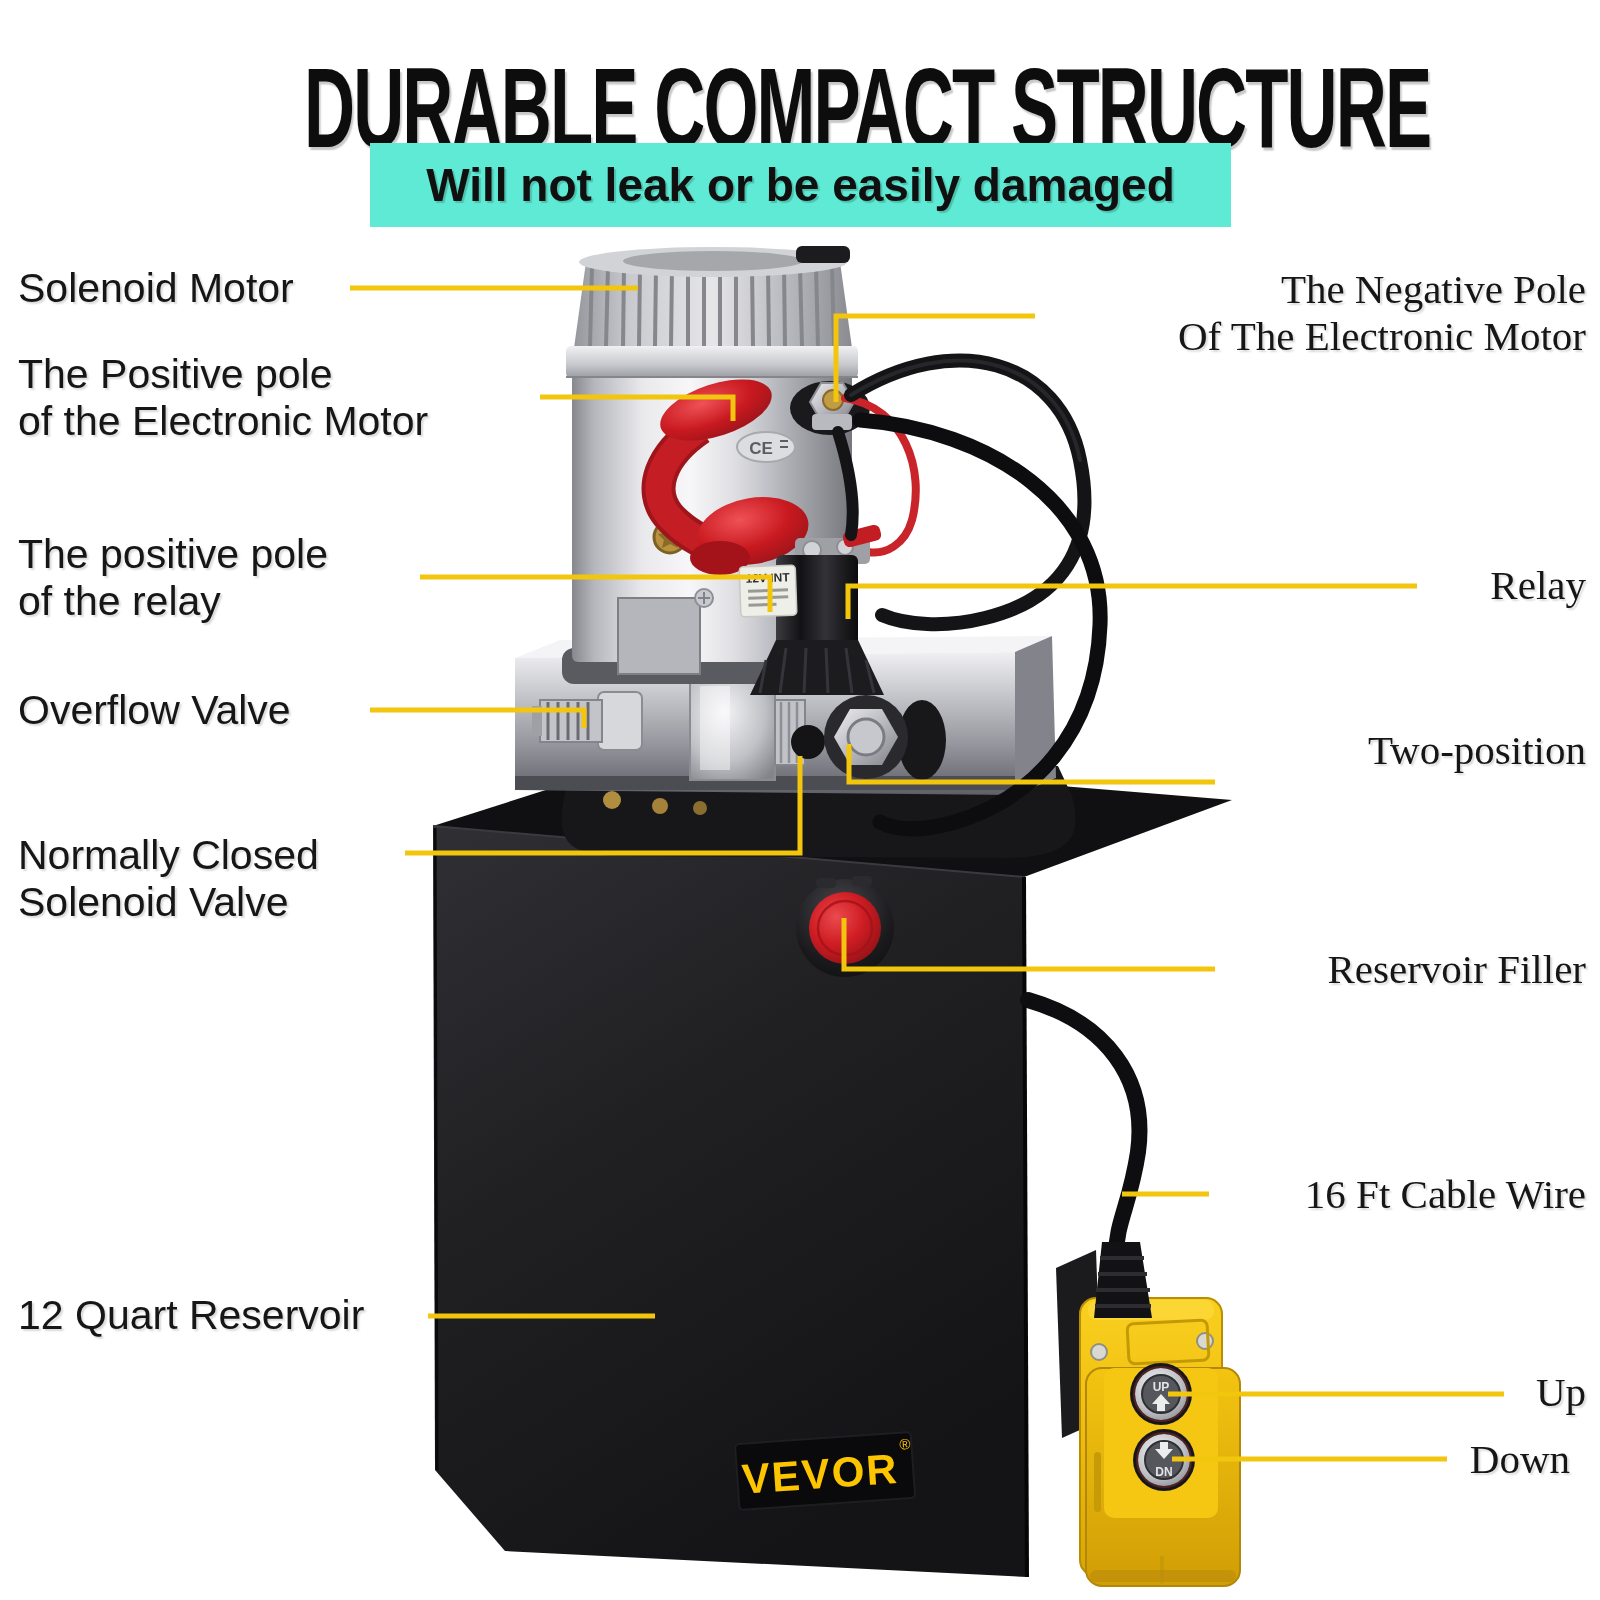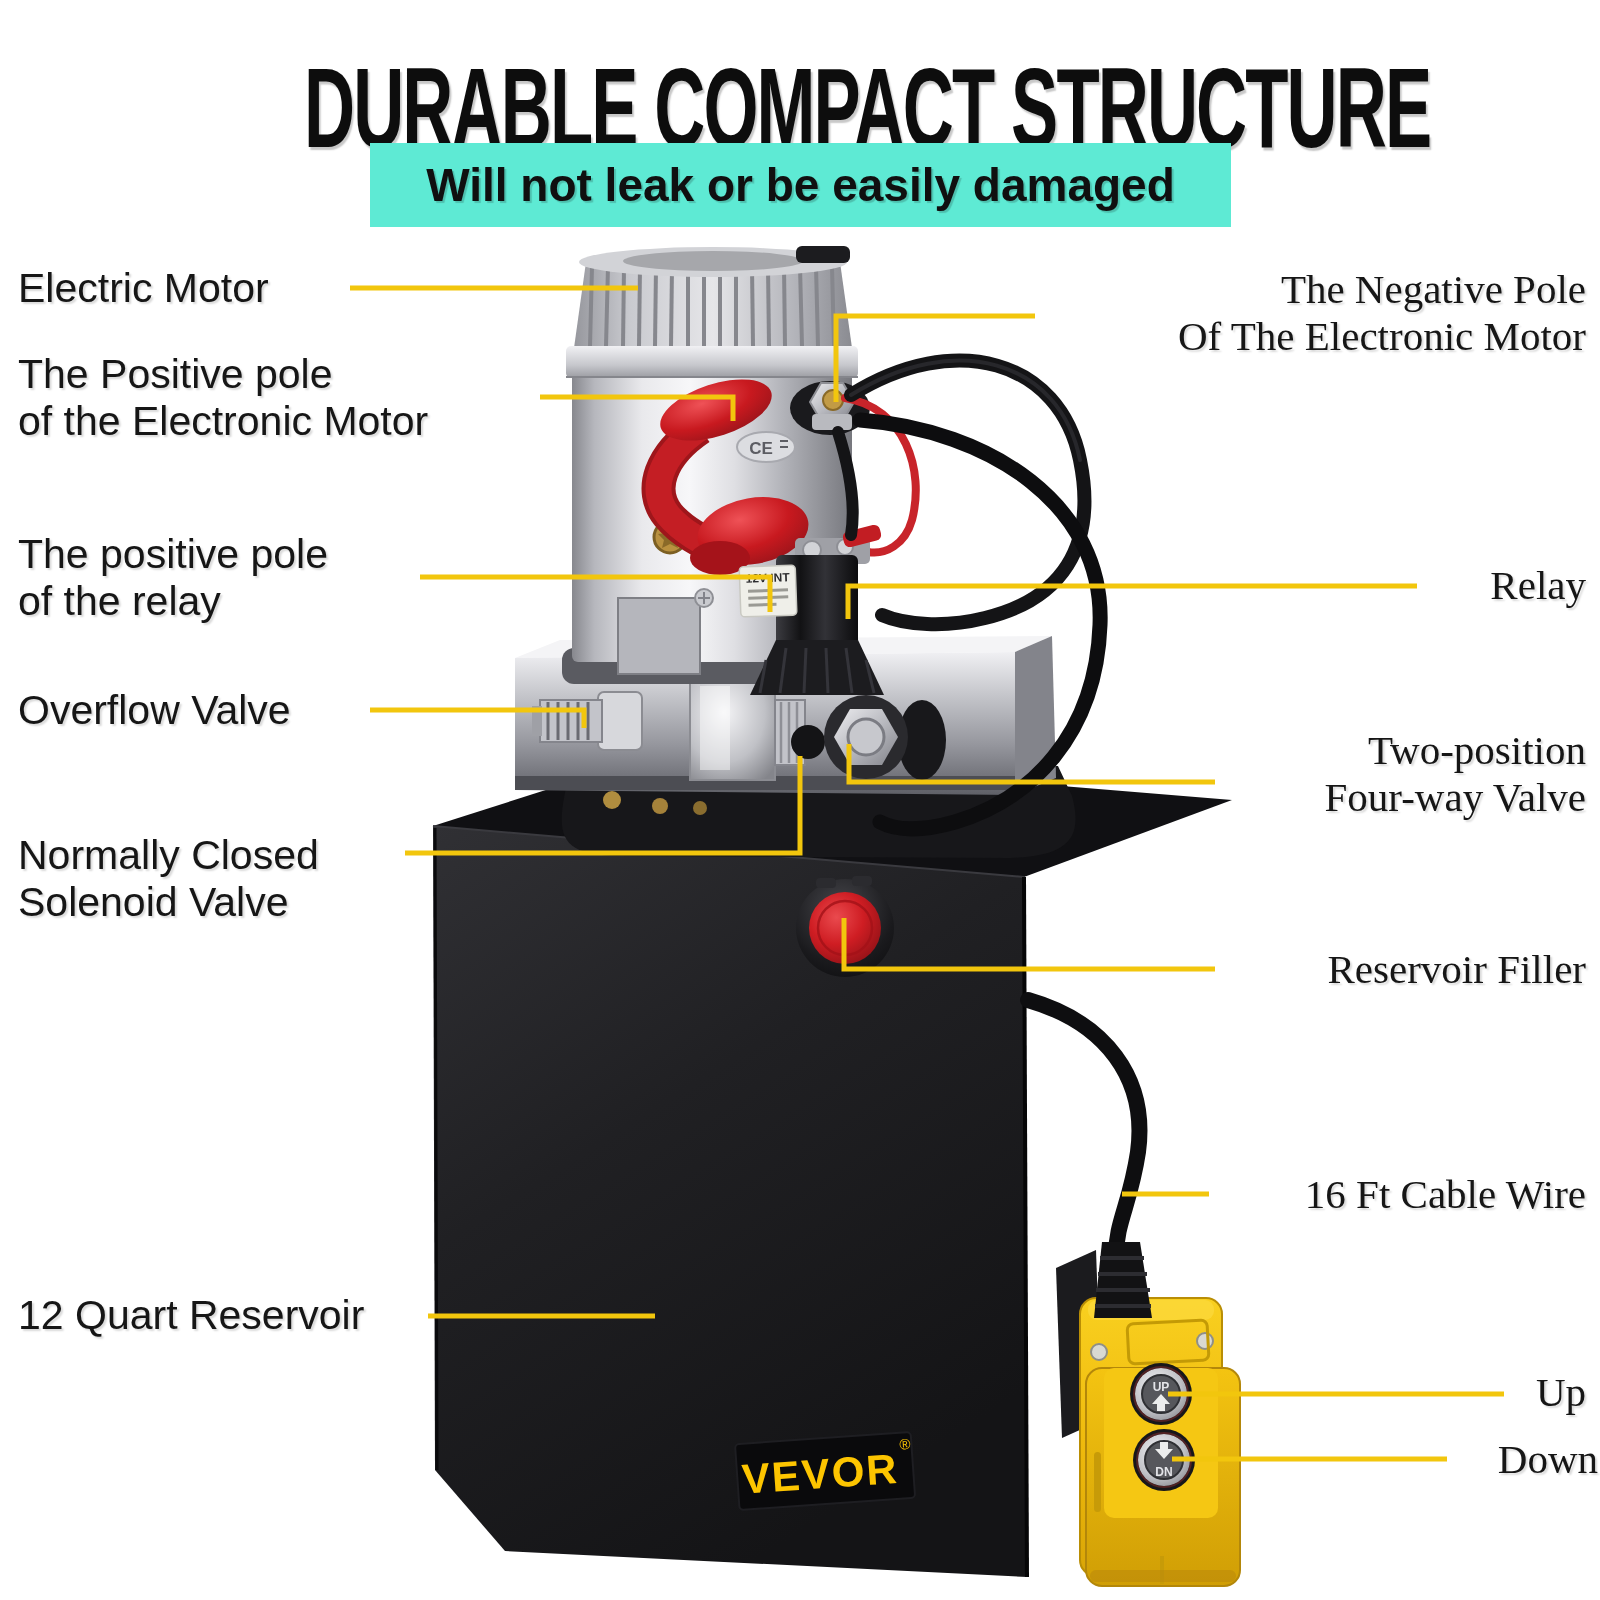--- a/index.html
+++ b/index.html
@@ -340,21 +340,21 @@
       <polyline points="1215,782 849,782 849,744"></polyline>
       <polyline points="1215,969 844,969 844,918"></polyline>
       <polyline points="428,1316 655,1316"></polyline>
       <polyline points="1122,1194 1209,1194"></polyline>
       <polyline points="1168,1394 1504,1394"></polyline>
       <polyline points="1172,1459 1447,1459"></polyline>
     </g>
   </svg>
 
   <div class="lbl" style="left:18px;top:265px;">
-    <span>Electric Motor</span>
+    <span>Solenoid Motor</span>
   </div>
 
   <div class="lbl" style="left:18px;top:351px;">
     <span>The Positive pole</span>
     <span>of the Electronic Motor</span>
   </div>
 
   <div class="lbl" style="left:18px;top:531px;">
     <span>The positive pole</span>
     <span>of the relay</span>
@@ -377,32 +377,31 @@
     <span>The Negative Pole</span>
     <span>Of The Electronic Motor</span>
   </div>
 
   <div class="lbl r" style="right:14px;top:562px;">
     <span>Relay</span>
   </div>
 
   <div class="lbl r" style="right:14px;top:727px;">
     <span>Two-position</span>
-    <span>Four-way Valve</span>
   </div>
 
   <div class="lbl r" style="right:14px;top:946px;">
     <span>Reservoir Filler</span>
   </div>
 
   <div class="lbl r" style="right:14px;top:1171px;">
     <span>16 Ft Cable Wire</span>
   </div>
 
   <div class="lbl r" style="right:14px;top:1369px;">
     <span>Up</span>
   </div>
 
-  <div class="lbl r" style="right:2px;top:1436px;margin-left:48px;">
+  <div class="lbl r" style="right:30px;top:1436px;margin-left:48px;">
     <span>Down</span>
   </div>
 
 </div>
 
 </body></html>

